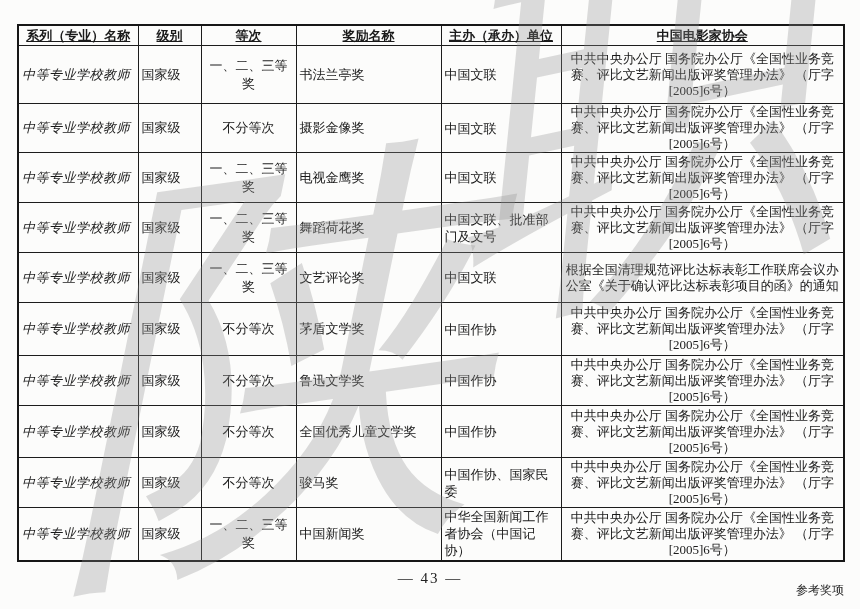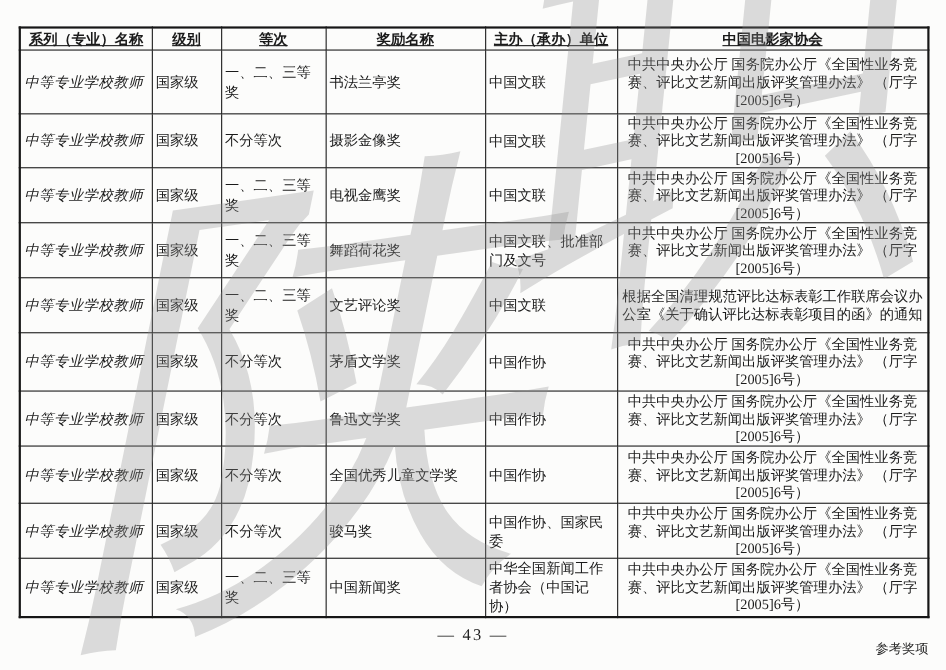--- a/index.html
+++ b/index.html
@@ -49,21 +49,21 @@
     padding:0 1px;
     letter-spacing:0px;
     text-decoration:underline;
   }
   .award-table td{
     font-size:13px;
     padding:0 3px;
   }
   .cell-series{padding:0 2px;letter-spacing:0.5px;font-style:italic;}
   .cell-level{padding-left:4px;}
-  .cell-grade{padding-left:3px;}
+  .cell-grade{padding-left:3px;text-align:center;}
   .cell-award{padding-left:6px;}
   .cell-organizer{padding:1px 5px;line-height:17px;}
   .cell-approval{padding:2px 4px;font-size:12.5px;line-height:16px;text-align:center;}
   
   tbody tr:nth-child(1){height:58px;}
   tbody tr:nth-child(2){height:49px;}
   tbody tr:nth-child(3){height:50px;}
   tbody tr:nth-child(4){height:50px;}
   tbody tr:nth-child(5){height:50px;}
   tbody tr:nth-child(6){height:53px;}

